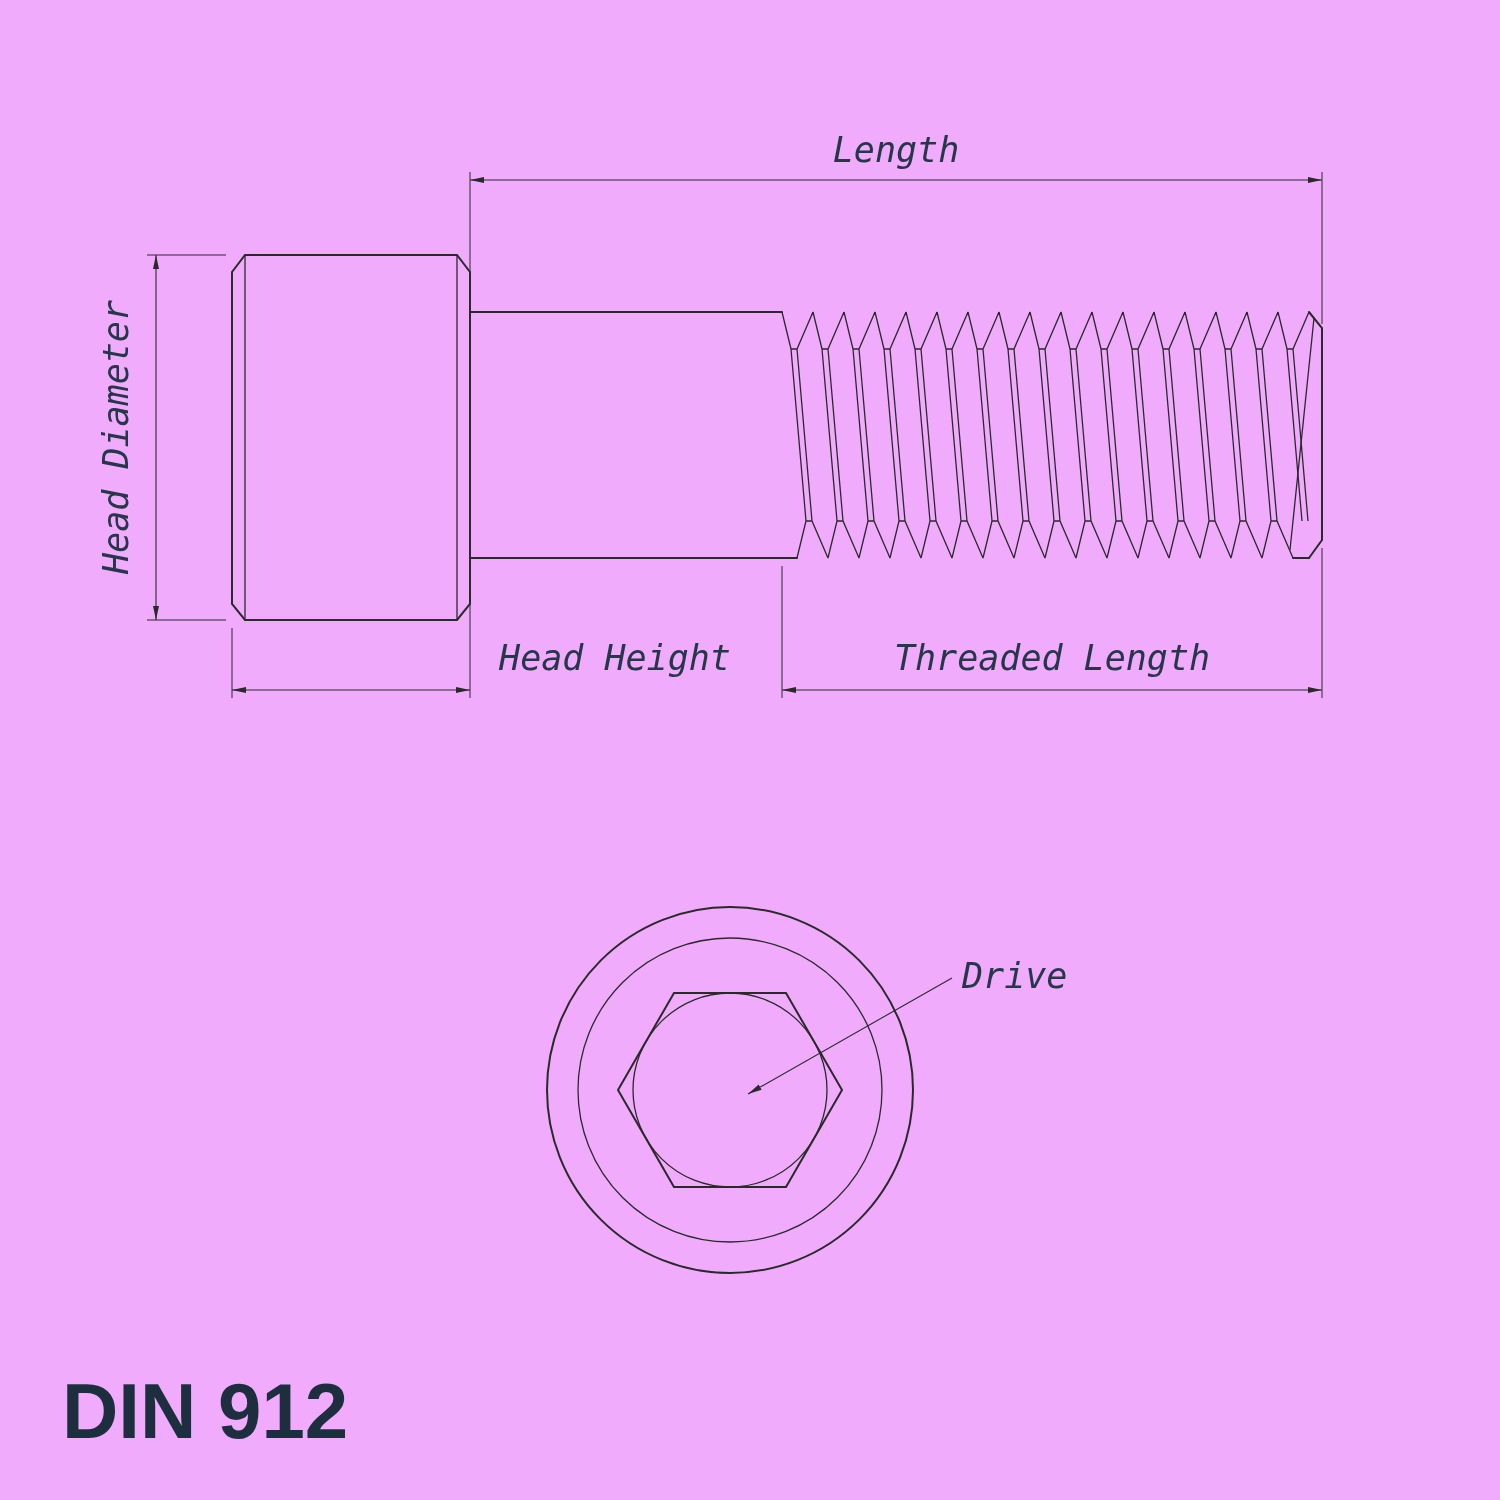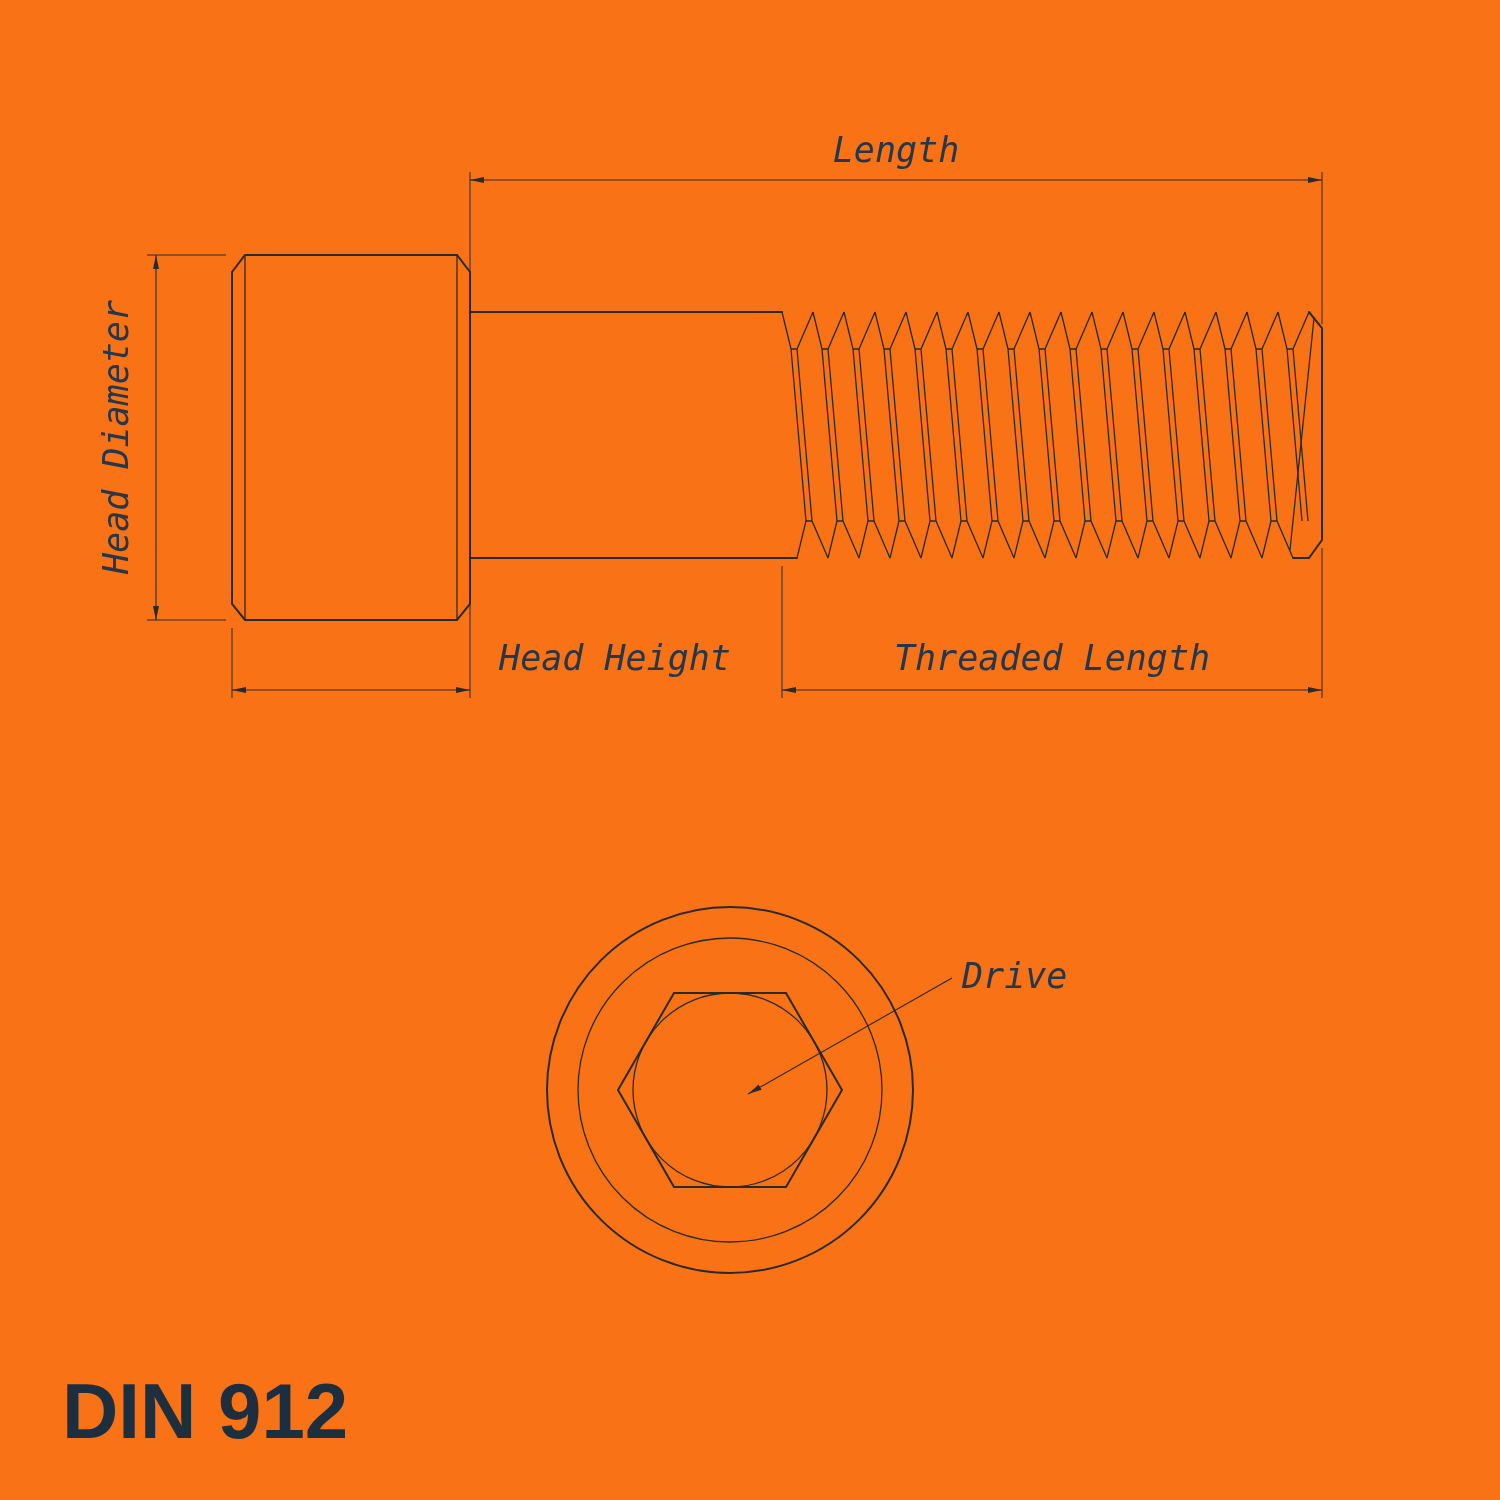--- a/index.html
+++ b/index.html
@@ -4,21 +4,21 @@
 <style>
   :root{
     --line:#2a2a2a;
     --label:#26374a;
     --title:#1d2e3f;
   }
   html,body{margin:0;padding:0;background:#ffffff;}
   .stage{
     position:relative;
     width:1500px;height:1500px;
-    background:#f97316;
+    background:#f0abfc;
     overflow:hidden;
   }
   svg{display:block;}
   .outline{stroke:var(--line);stroke-width:2;fill:none;stroke-linejoin:miter;stroke-linecap:round;}
   .thin{stroke:var(--line);stroke-width:1.3;fill:none;}
   .dimline{stroke:var(--line);stroke-width:1.1;fill:none;}
   .extline{stroke:var(--line);stroke-width:1;fill:none;}
   .dim-label{
     font-family:"DejaVu Sans Mono",monospace;
     font-style:italic;

